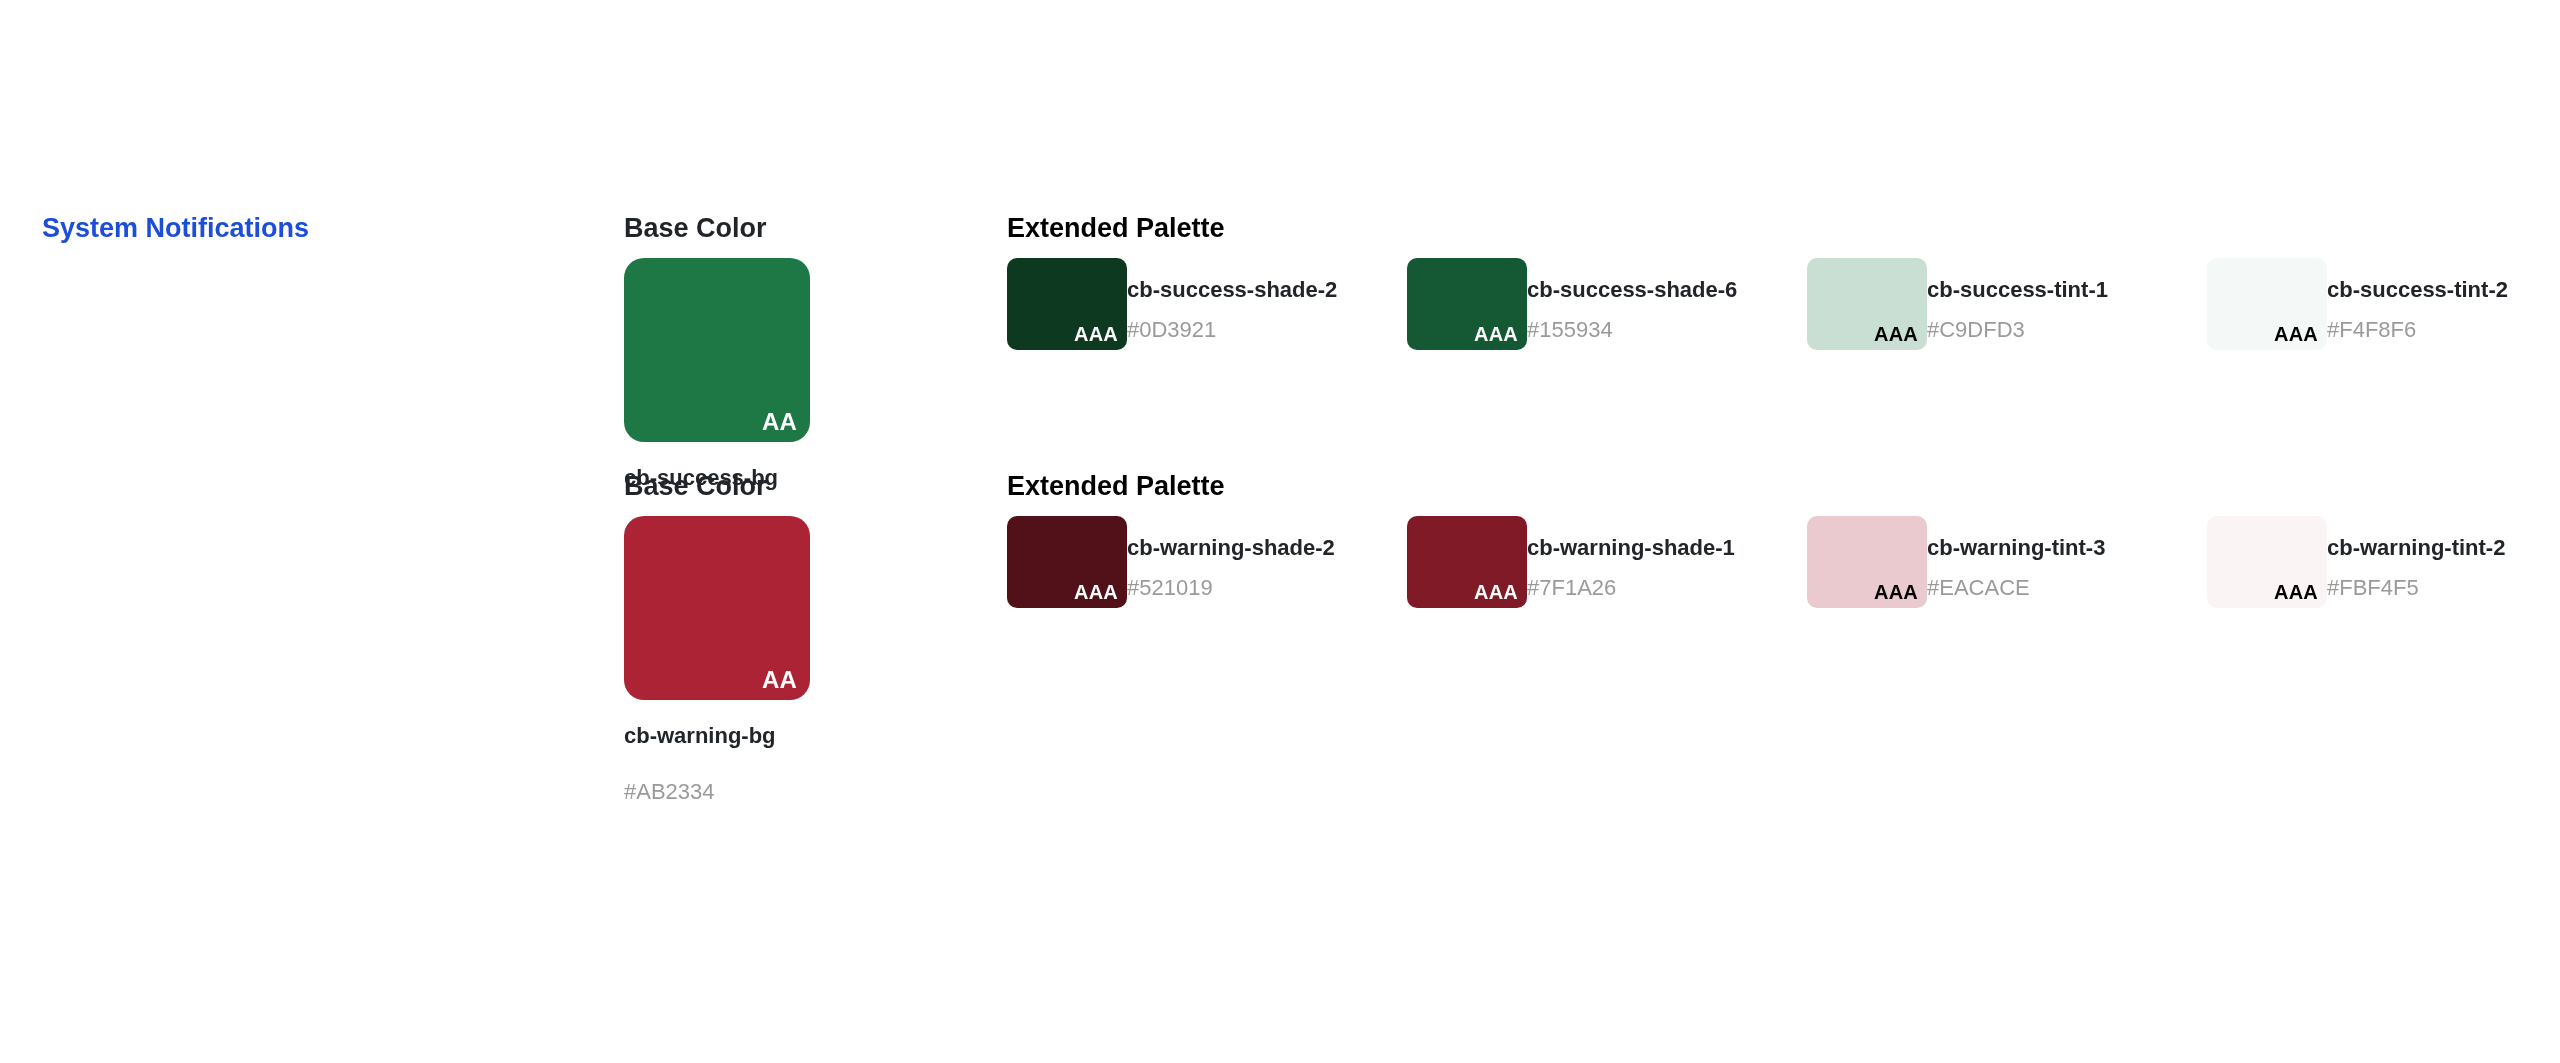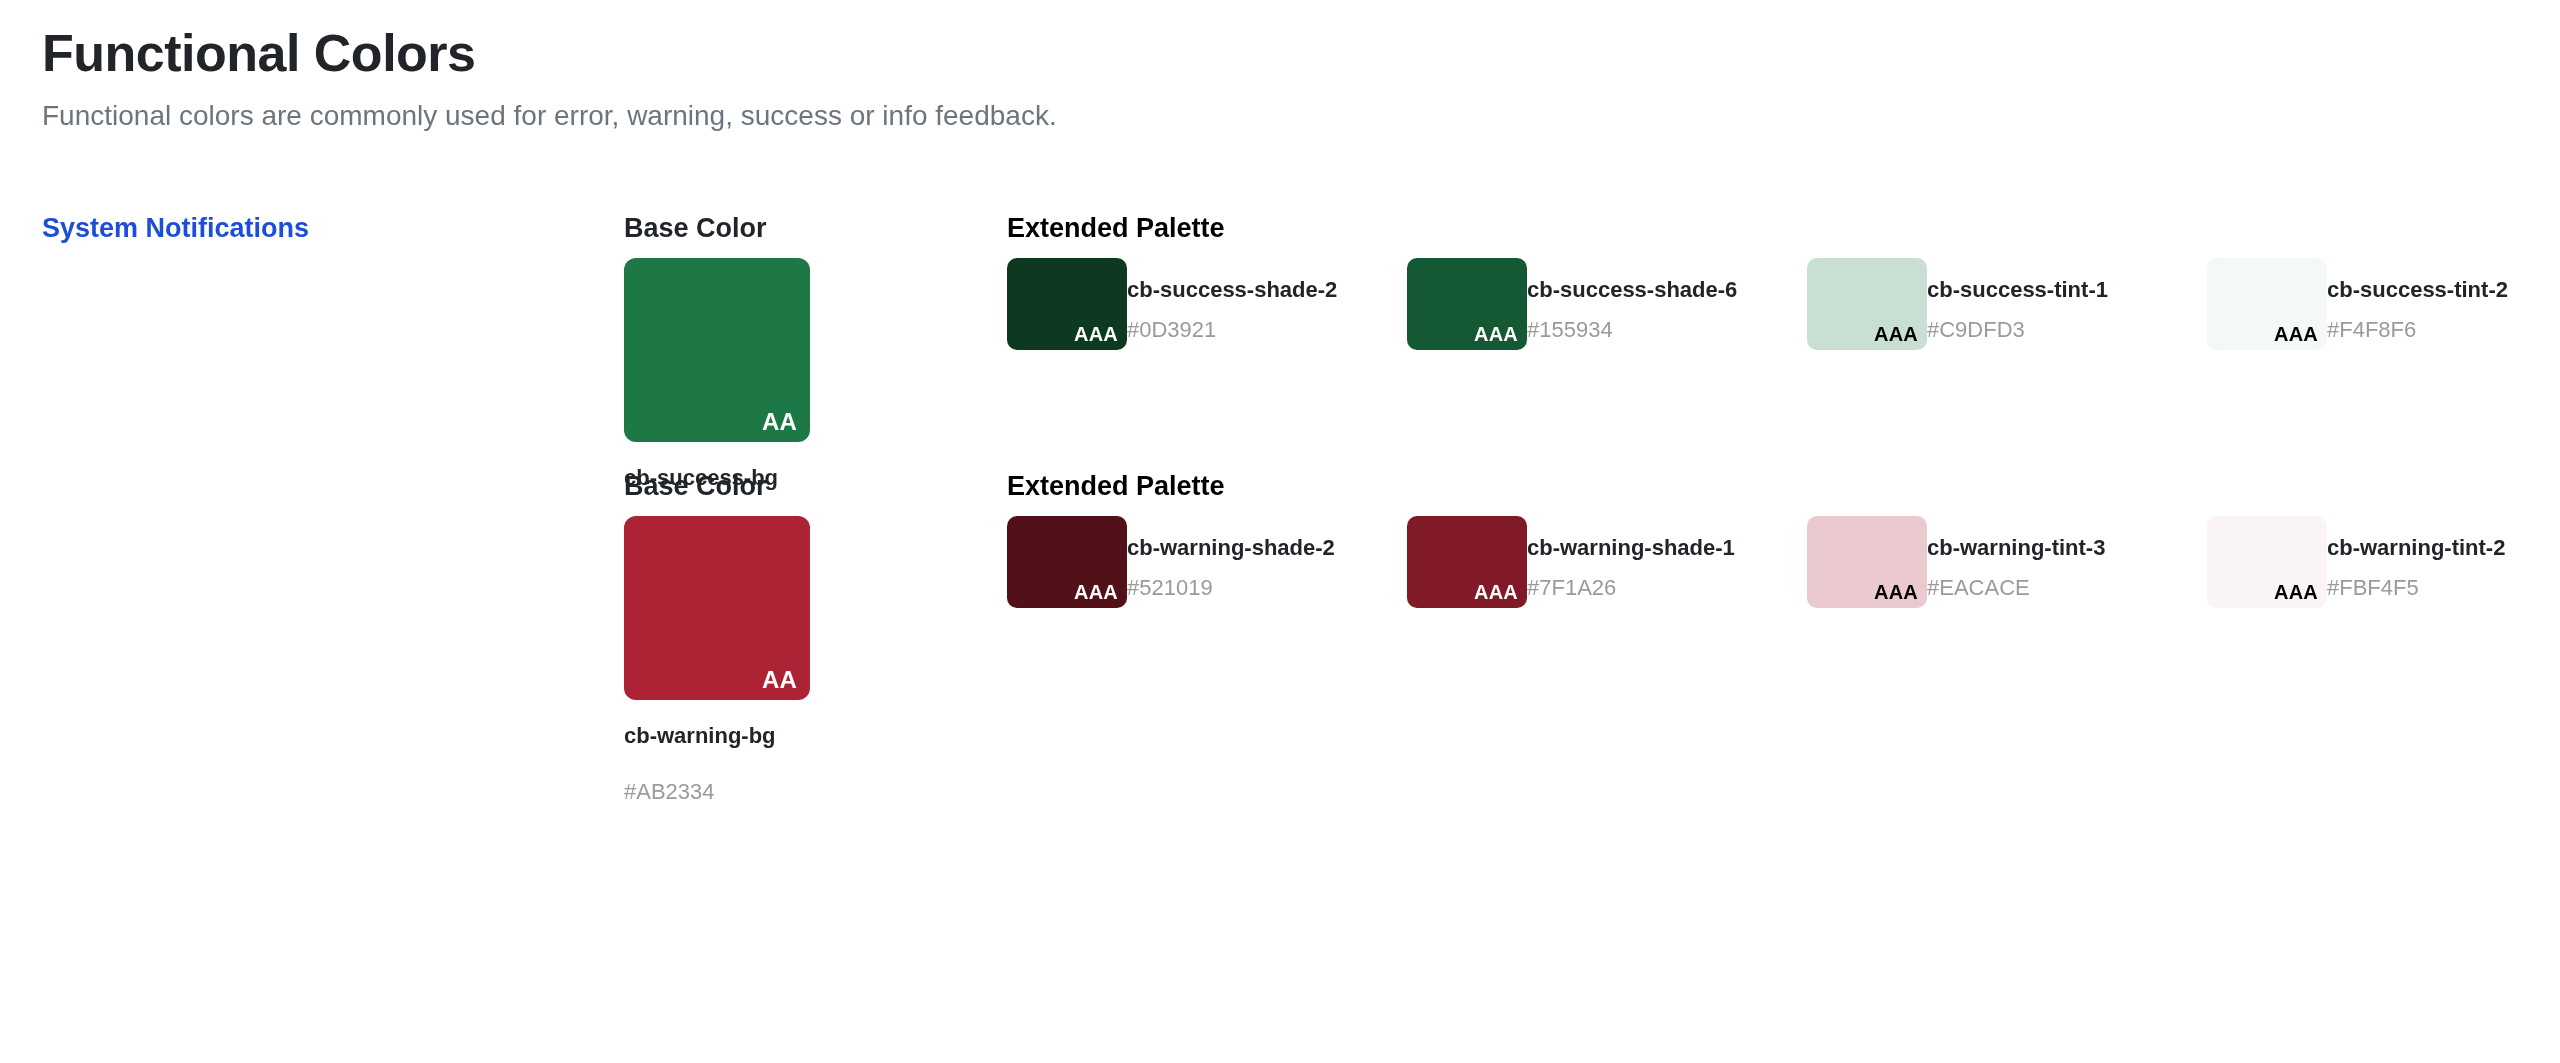--- a/index.html
+++ b/index.html
@@ -76,21 +76,21 @@
     position: absolute;
     left: 624px;
     top: 0;
     width: 186px;
   }
 
   .base-swatch {
     position: relative;
     width: 186px;
     height: 184px;
-    border-radius: 12px;
+    border-radius: 20px;
   }
 
   .base-badge {
     position: absolute;
     right: 13px;
     bottom: 8px;
     font-size: 24px;
     font-weight: bold;
     line-height: 1;
     letter-spacing: 0.2px;
@@ -173,24 +173,20 @@
 
   
   .section-success { position: absolute; left: 0; top: 212px;  width: 2560px; }
   .section-warning { position: absolute; left: 0; top: 470px;  width: 2560px; }
 </style>
 </head>
 <body>
 
 <div class="page">
 
-  <div class="page-header">
-    <h1 class="page-title">Functional Colors</h1>
-    <p class="page-subtitle">Functional colors are commonly used for error, warning, success or info feedback.</p>
-  </div>
 
   <div class="section section-success">
 
     <div class="col-heads">
       <div class="head head-group">System Notifications</div>
       <div class="head head-base">Base Color</div>
       <div class="head head-ext">Extended Palette</div>
     </div>
 
     <div class="color-row">

